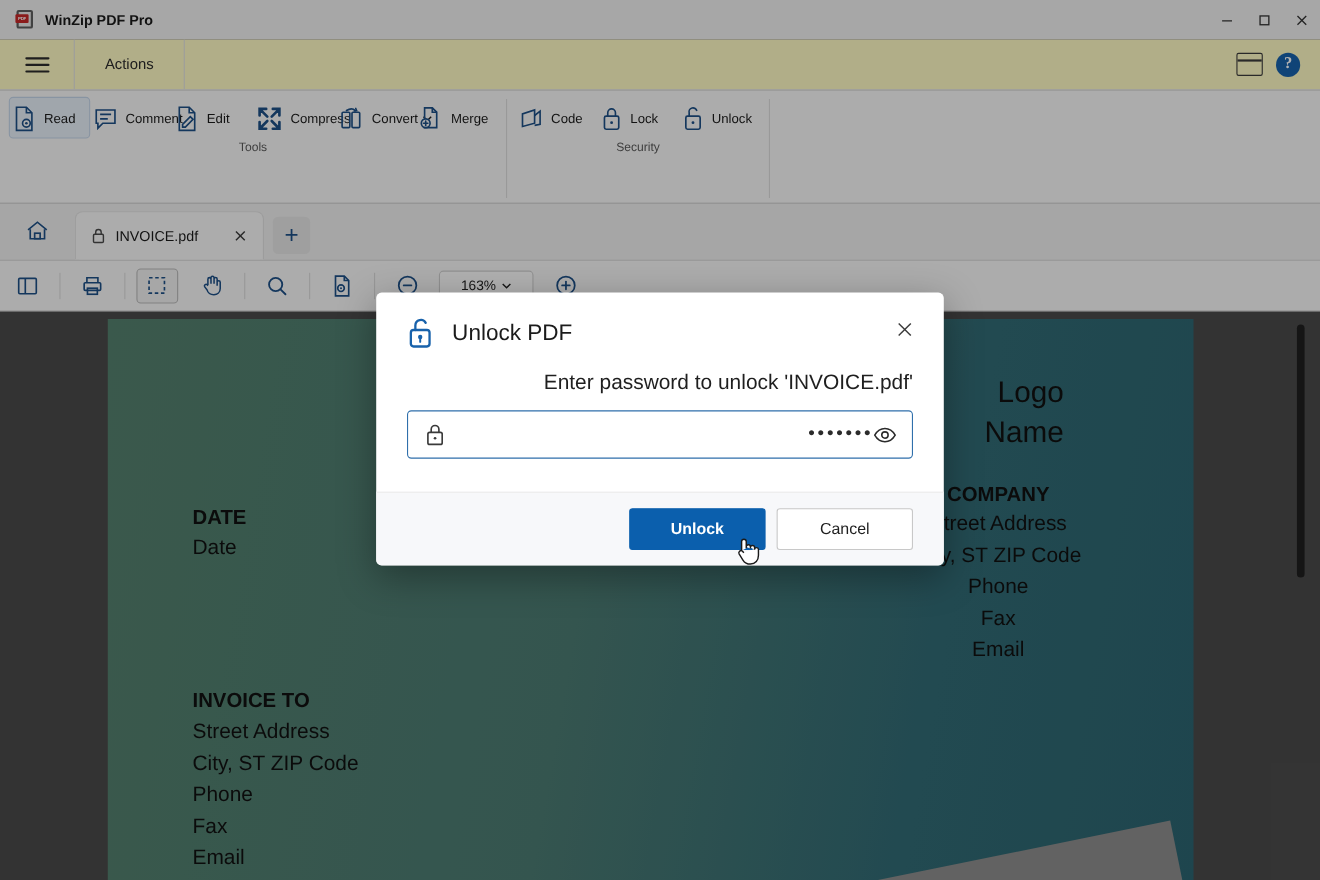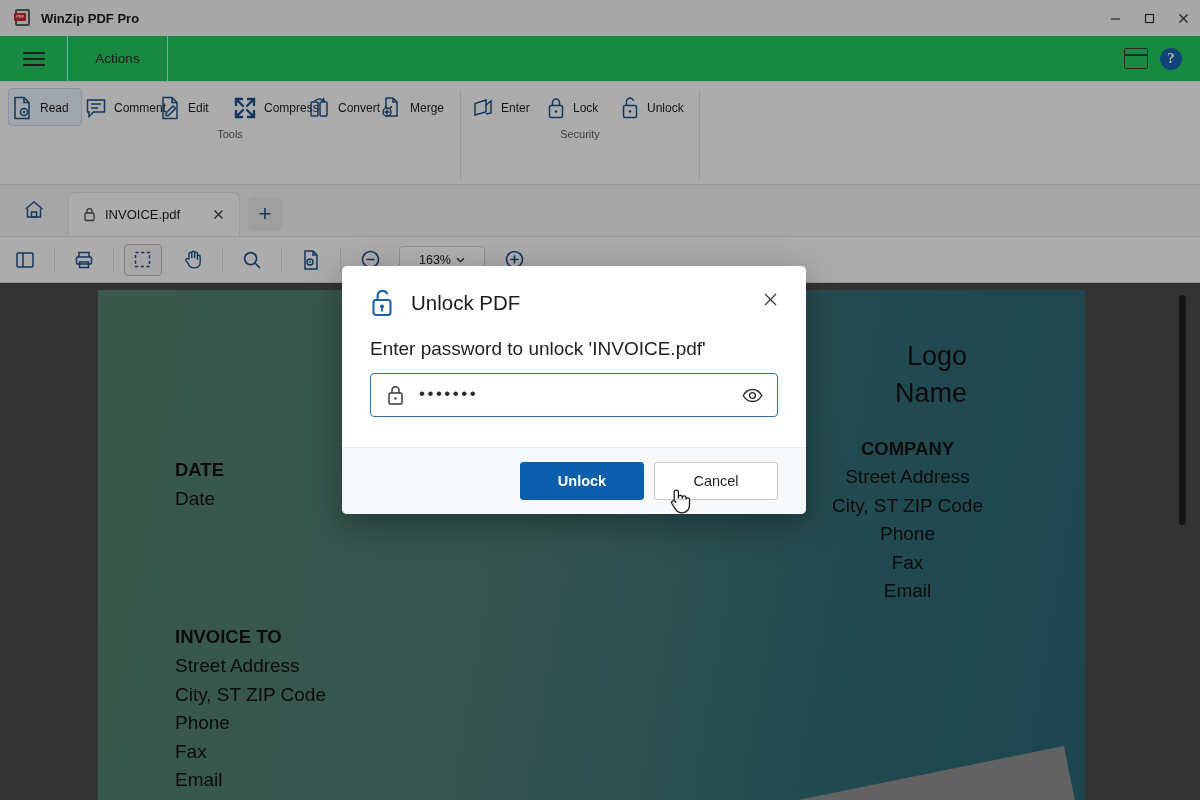--- a/index.html
+++ b/index.html
@@ -39,21 +39,21 @@
   .app-title { font-size: 13px; color: #1b1b1b; }
   .win-controls { margin-left: auto; display: flex; height: 36px; }
   .win-btn {
     width: 34px; height: 36px; display: flex; align-items: center; justify-content: center;
     color: #333;
   }
   .win-btn svg { display: block; }
 
   
   .ribbon-tabs {
-    height: 46px; background: #22c55e; display: flex; align-items: stretch;
+    height: 46px; background: #fef9c3; display: flex; align-items: stretch;
     border-bottom: 1px solid #e3e3e3; position: relative; z-index: 5;
   }
   .hamburger {
     width: 68px; display: flex; align-items: center; justify-content: center;
     border-right: 1px solid #e0e0e0;
   }
   .hamburger .bars { width: 22px; }
   .hamburger .bars span {
     display: block; height: 2px; background: #2b2b2b; margin: 4px 0; border-radius: 1px;
   }
@@ -155,23 +155,24 @@
   .comp-blk { position: absolute; right: 102px; top: 144px; text-align: center; }
   .comp-blk .h { font-size: 18.5px; font-weight: bold; line-height: 29px; color: #111; }
   .comp-blk .r { font-size: 19px; line-height: 28.5px; color: #111; }
   .scrollbar {
     position: absolute; right: 14px; top: 12px; width: 7px; height: 230px;
     background: #1f1f1f; border-radius: 4px; z-index: 3;
   }
 
   
   .modal {
-    position: absolute; left: 342px; top: 266px; width: 464px; z-index: 100;
+    position: absolute; left: 342px; top: 266px; width: 516px; z-index: 100;
     background: #fff; border-radius: 5px; box-shadow: 0 10px 34px rgba(0,0,0,0.34);
     overflow: hidden;
+    text-align: right;
   }
   .modal-head { padding: 22px 24px 0 28px; display: flex; align-items: center; }
   .unlock-ico { width: 28px; height: 30px; position: relative; flex: none; margin-right: 13px; }
   .modal-title { font-size: 20.5px; color: #1b1b1b; }
   .modal-close { margin-left: auto; color: #3a3a3a; display: flex; padding: 4px; align-self: flex-start; }
   .modal-body { padding: 20px 28px 30px; }
   .modal-prompt { font-size: 19px; color: #1f1f1f; margin-bottom: 13px; }
   .pw-field {
     height: 44px; border: 1px solid #2f6fab; border-radius: 4px; display: flex;
     align-items: center; padding: 0 14px 0 15px; background: #fff;
@@ -319,21 +320,21 @@
 
   <div class="ribbon-group">
     <div class="items">
       <div class="rb">
         <span class="ico">
           <svg width="22" height="22" viewBox="0 0 22 22" fill="none" stroke="currentColor" stroke-width="1.5">
             <path d="M3 18V6.5L14 3v12z"></path>
               <path d="M14 8l5-4v12l-5 1"></path>
           </svg>
         </span>
-        <span class="lbl">Enter</span>
+        <span class="lbl">Code</span>
       </div>
       <div class="rb">
         <span class="ico">
           <svg width="20" height="24" viewBox="0 0 20 24" fill="none" stroke="currentColor" stroke-width="1.5">
             <rect x="3.5" y="9.5" width="13" height="12" rx="1.5"></rect>
               <path d="M6.5 9.5V6.5a3.5 3.5 0 017 0v3"></path>
               <circle cx="10" cy="15.5" r="1.3" fill="currentColor" stroke="none"></circle>
           </svg>
         </span>
         <span class="lbl">Lock</span>

